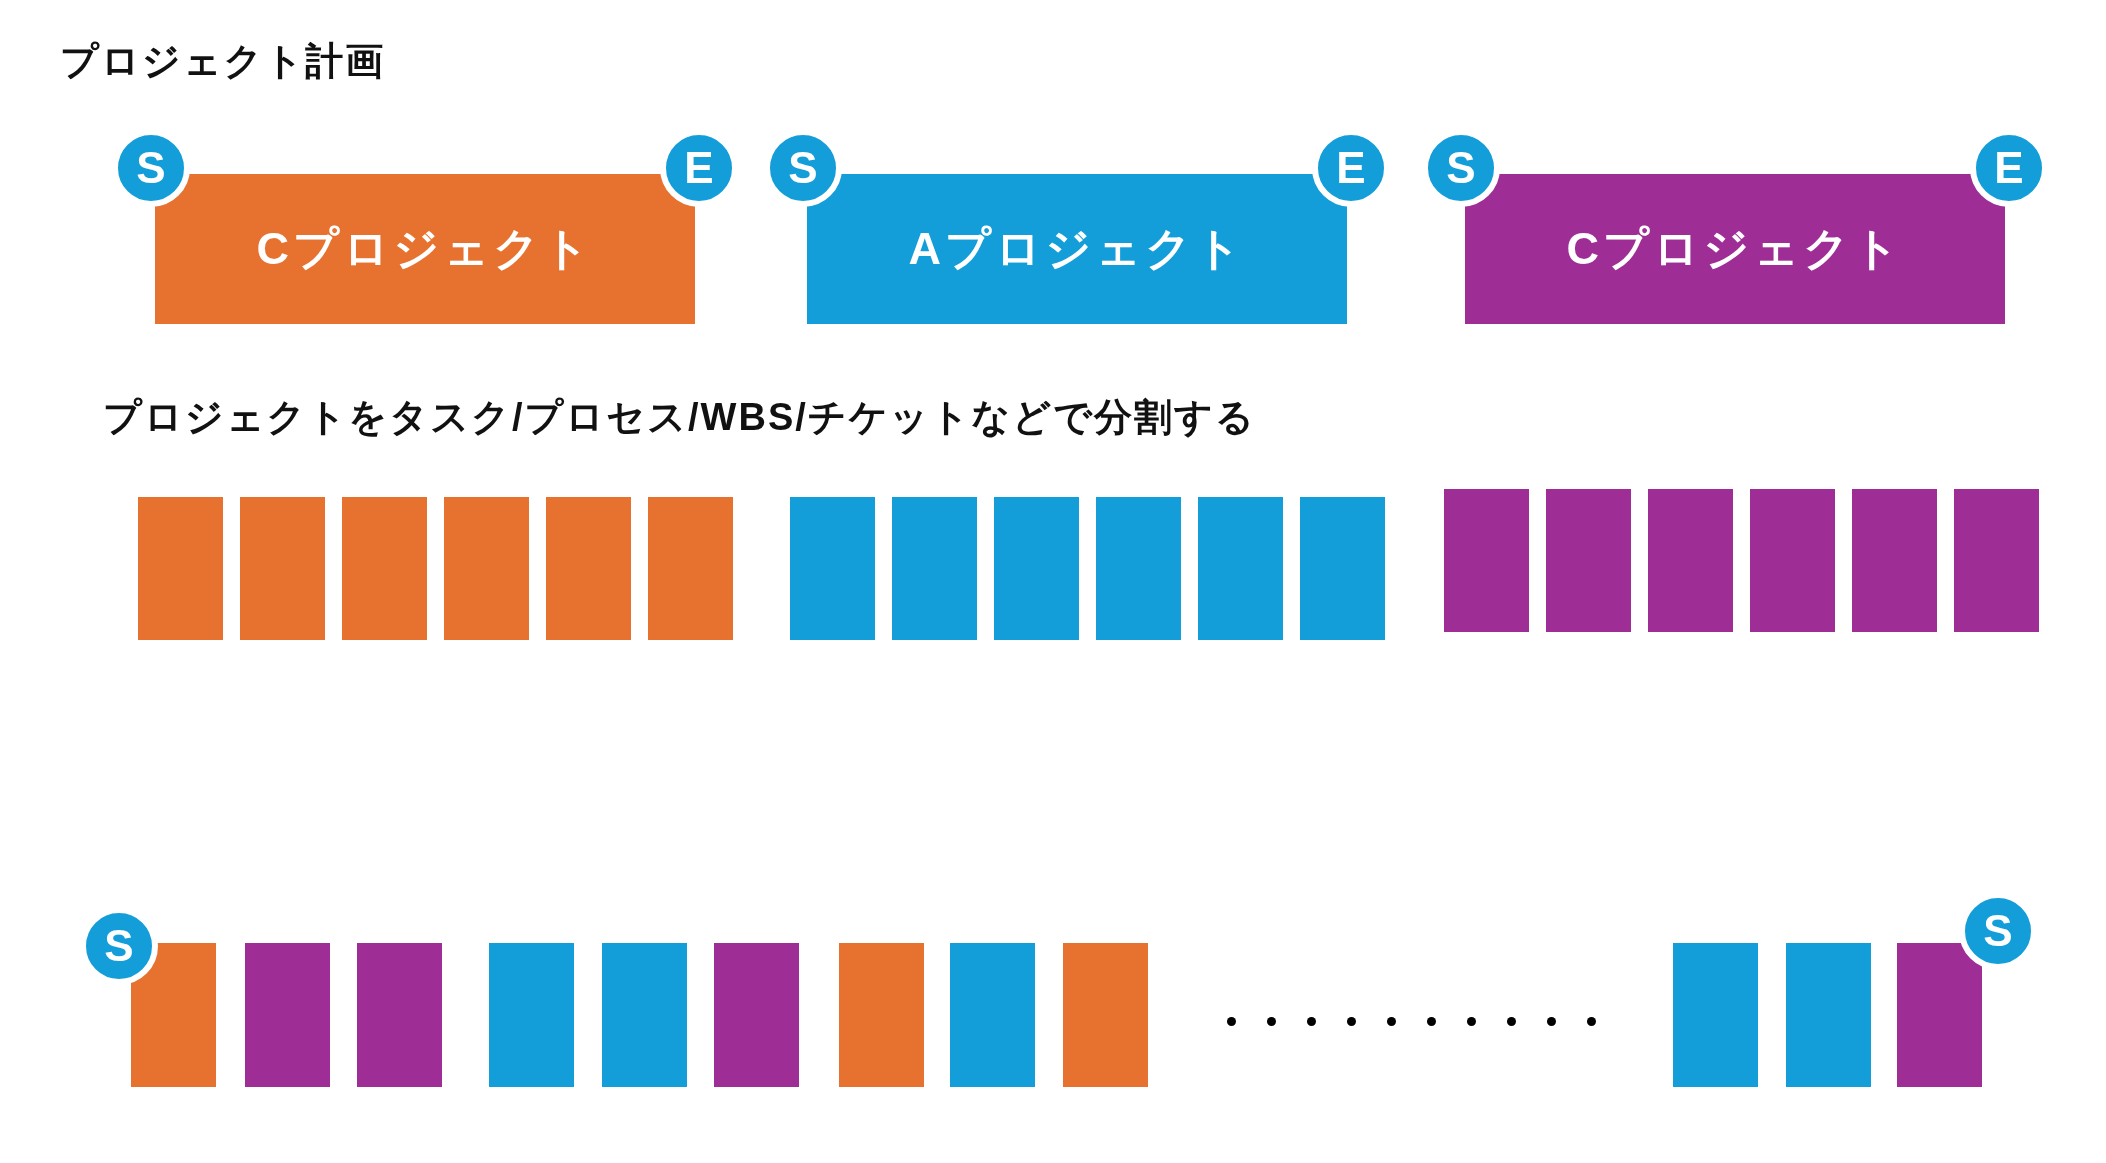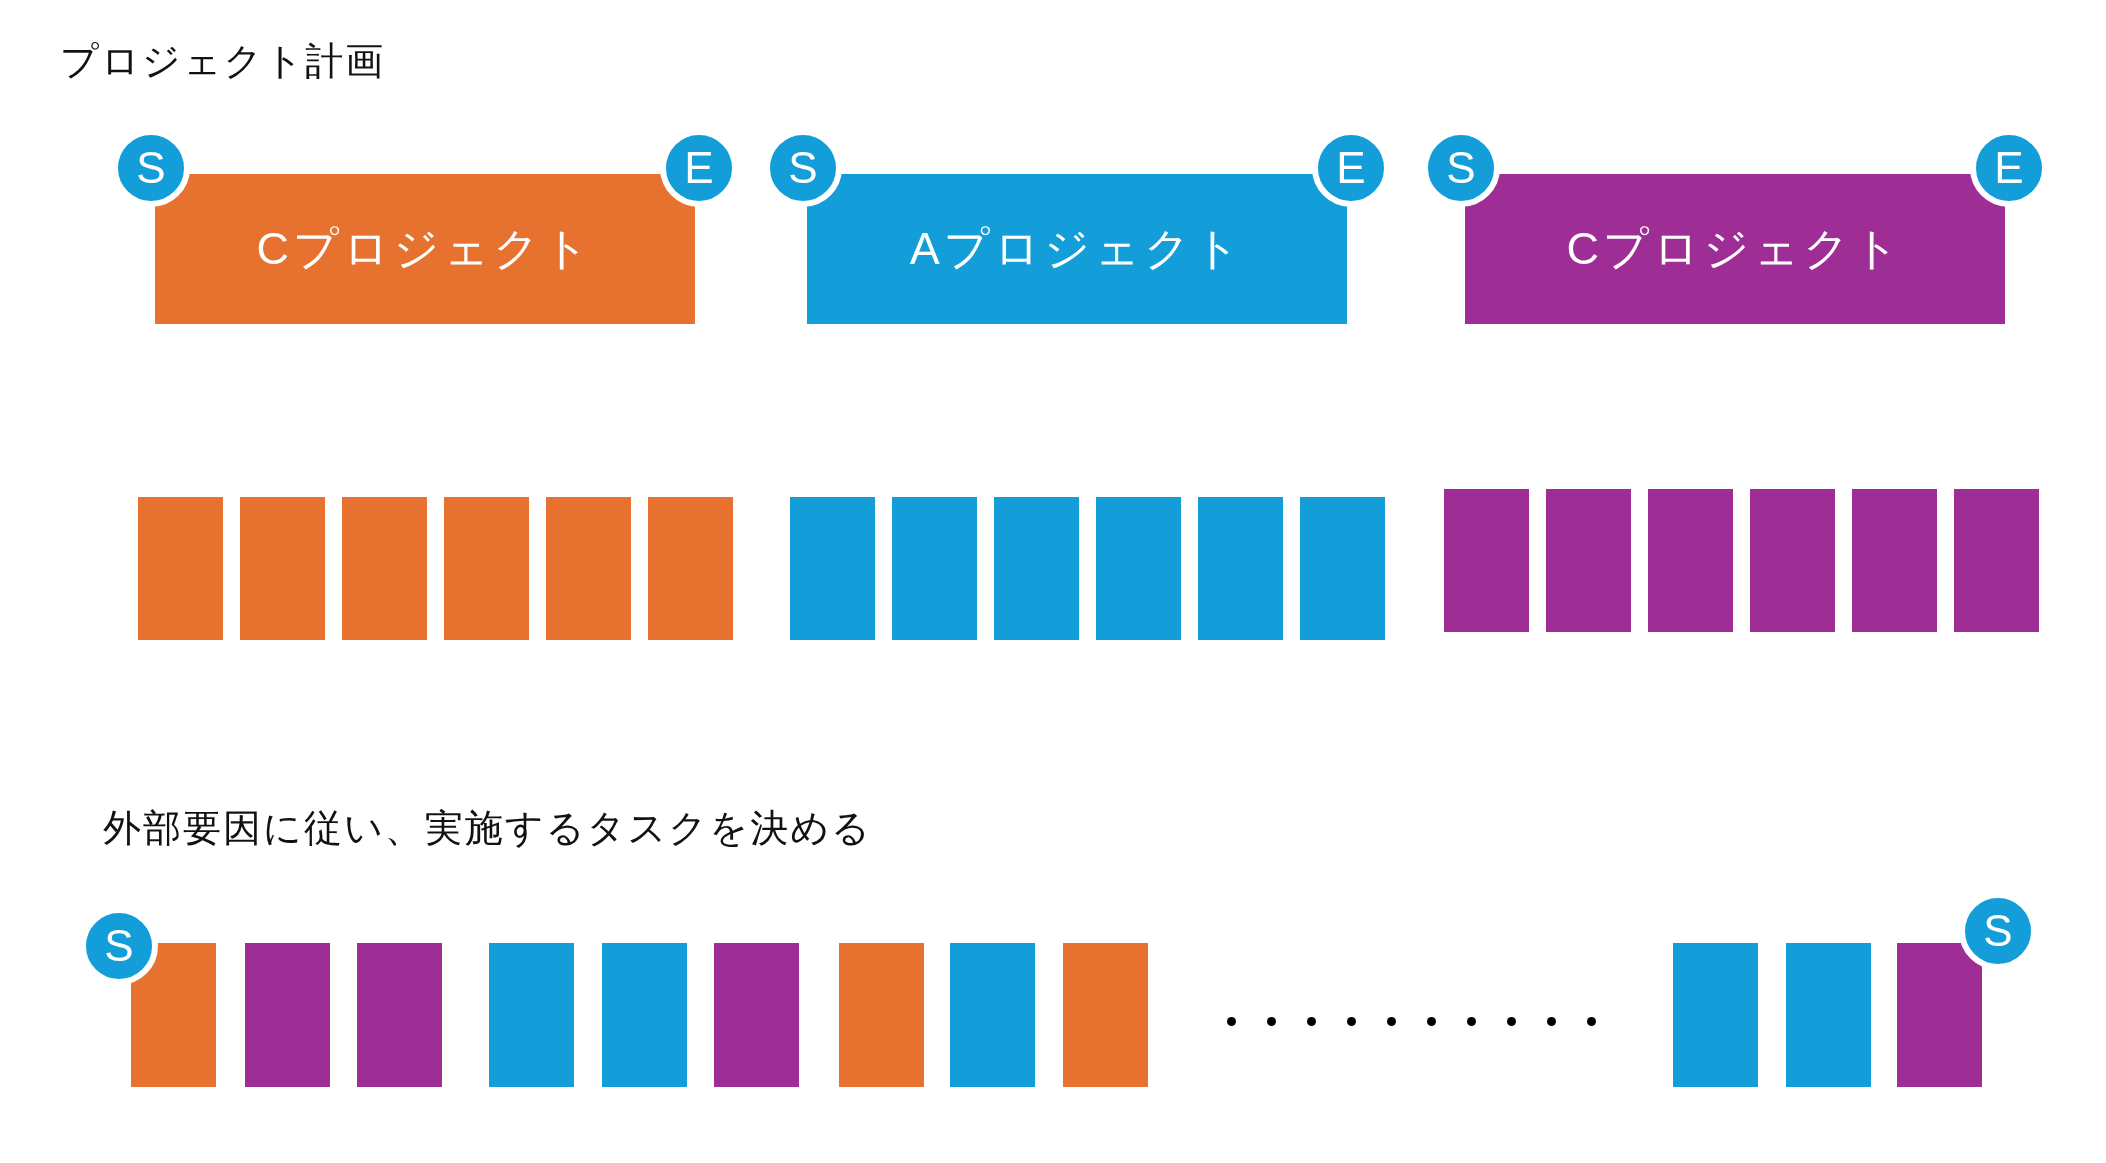--- a/index.html
+++ b/index.html
@@ -2,20 +2,21 @@
 <html><head>
 <meta charset="utf-8">
 <style>
   html,body{margin:0;padding:0;background:#ffffff;}
   .canvas{
     position:relative;
     width:2106px;height:1163px;
     background:#ffffff;
     font-family:"Liberation Sans",sans-serif;
     overflow:hidden;
+    font-weight:bold;
   }
   .label{
     position:absolute;
     color:#111111;
     font-size:38px;
     letter-spacing:2px;
     white-space:nowrap;
   }
   .bar{
     position:absolute;
@@ -53,20 +54,21 @@
       <div class="circle" style="left: 112px; top: 129px; background: rgb(19, 157, 217);">S</div>
       <div class="circle" style="left: 660px; top: 129px; background: rgb(19, 157, 217);">E</div>
       <div class="bar" style="left: 807px; width: 540px; background: rgb(19, 157, 217);">Aプロジェクト</div>
       <div class="circle" style="left: 764px; top: 129px; background: rgb(19, 157, 217);">S</div>
       <div class="circle" style="left: 1312px; top: 129px; background: rgb(19, 157, 217);">E</div>
       <div class="bar" style="left: 1465px; width: 540px; background: rgb(158, 45, 150);">Cプロジェクト</div>
       <div class="circle" style="left: 1422px; top: 129px; background: rgb(19, 157, 217);">S</div>
       <div class="circle" style="left: 1970px; top: 129px; background: rgb(19, 157, 217);">E</div>
     </div>
 
+  <div class="label" style="left:103px;top:392px;">プロジェクトをタスク/プロセス/WBS/チケットなどで分割する</div>
 
   <div id="split-row">
       <div class="block" style="left: 138px; top: 497px; width: 85px; height: 143px; background: rgb(231, 114, 47);"></div>
       <div class="block" style="left: 240px; top: 497px; width: 85px; height: 143px; background: rgb(231, 114, 47);"></div>
       <div class="block" style="left: 342px; top: 497px; width: 85px; height: 143px; background: rgb(231, 114, 47);"></div>
       <div class="block" style="left: 444px; top: 497px; width: 85px; height: 143px; background: rgb(231, 114, 47);"></div>
       <div class="block" style="left: 546px; top: 497px; width: 85px; height: 143px; background: rgb(231, 114, 47);"></div>
       <div class="block" style="left: 648px; top: 497px; width: 85px; height: 143px; background: rgb(231, 114, 47);"></div>
       <div class="block" style="left: 790px; top: 497px; width: 85px; height: 143px; background: rgb(19, 157, 217);"></div>
       <div class="block" style="left: 892px; top: 497px; width: 85px; height: 143px; background: rgb(19, 157, 217);"></div>
@@ -75,21 +77,20 @@
       <div class="block" style="left: 1198px; top: 497px; width: 85px; height: 143px; background: rgb(19, 157, 217);"></div>
       <div class="block" style="left: 1300px; top: 497px; width: 85px; height: 143px; background: rgb(19, 157, 217);"></div>
       <div class="block" style="left: 1444px; top: 489px; width: 85px; height: 143px; background: rgb(158, 45, 150);"></div>
       <div class="block" style="left: 1546px; top: 489px; width: 85px; height: 143px; background: rgb(158, 45, 150);"></div>
       <div class="block" style="left: 1648px; top: 489px; width: 85px; height: 143px; background: rgb(158, 45, 150);"></div>
       <div class="block" style="left: 1750px; top: 489px; width: 85px; height: 143px; background: rgb(158, 45, 150);"></div>
       <div class="block" style="left: 1852px; top: 489px; width: 85px; height: 143px; background: rgb(158, 45, 150);"></div>
       <div class="block" style="left: 1954px; top: 489px; width: 85px; height: 143px; background: rgb(158, 45, 150);"></div>
     </div>
 
-  <div class="label" style="left:103px;top:803px;">外部要因に従い、実施するタスクを決める</div>
 
   <div id="selected-row">
       <div class="block" style="left: 131px; top: 943px; width: 85px; height: 144px; background: rgb(231, 114, 47);"></div>
       <div class="block" style="left: 245px; top: 943px; width: 85px; height: 144px; background: rgb(158, 45, 150);"></div>
       <div class="block" style="left: 357px; top: 943px; width: 85px; height: 144px; background: rgb(158, 45, 150);"></div>
       <div class="block" style="left: 489px; top: 943px; width: 85px; height: 144px; background: rgb(19, 157, 217);"></div>
       <div class="block" style="left: 602px; top: 943px; width: 85px; height: 144px; background: rgb(19, 157, 217);"></div>
       <div class="block" style="left: 714px; top: 943px; width: 85px; height: 144px; background: rgb(158, 45, 150);"></div>
       <div class="block" style="left: 839px; top: 943px; width: 85px; height: 144px; background: rgb(231, 114, 47);"></div>
       <div class="block" style="left: 950px; top: 943px; width: 85px; height: 144px; background: rgb(19, 157, 217);"></div>

